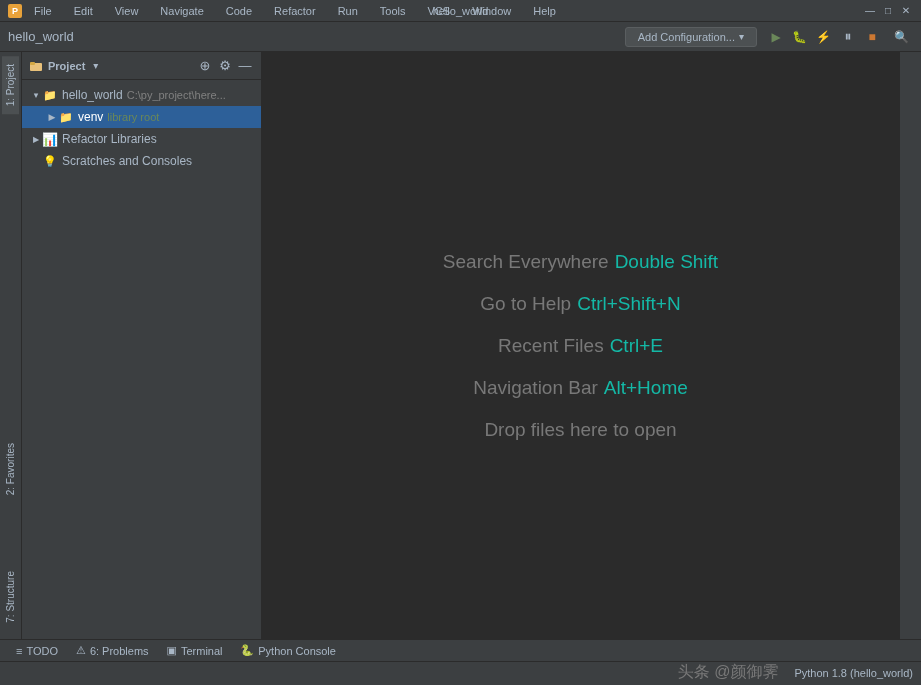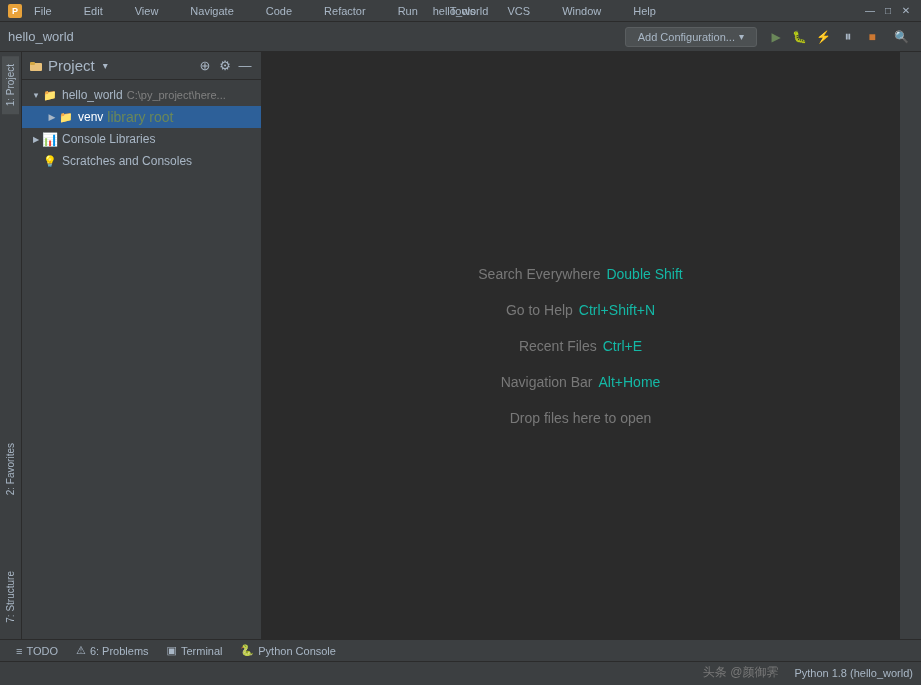--- a/index.html
+++ b/index.html
@@ -32,21 +32,21 @@
       margin-right: 6px;
       display: flex;
       align-items: center;
       justify-content: center;
       font-size: 9px;
       color: #fff;
       font-weight: bold;
     }
     #title-bar .menu-items {
       display: flex;
-      gap: 20px;
+      gap: 10px;
       flex: 1;
     }
     #title-bar .menu-item {
       padding: 2px 6px;
       font-size: 11px;
       color: #a9b7c6;
       cursor: pointer;
     }
     #title-bar .window-title {
       position: absolute;
@@ -163,23 +163,23 @@
     #project-panel-header {
       height: 28px;
       background: #3c3f41;
       border-bottom: 1px solid #2b2b2b;
       display: flex;
       align-items: center;
       padding: 0 8px;
       gap: 6px;
     }
     #project-panel-header .panel-title {
-      font-size: 15px;
-      color: #a9b7c6;
-      font-weight: normal;
+      font-size: 11px;
+      color: #a9b7c6;
+      font-weight: bold;
     }
     #project-panel-header .panel-actions {
       margin-left: auto;
       display: flex;
       gap: 4px;
     }
     #project-panel-header .panel-action-btn {
       font-size: 13px;
       color: #a9b7c6;
       cursor: pointer;
@@ -222,37 +222,37 @@
       align-items: center;
       justify-content: center;
       font-size: 11px;
       flex-shrink: 0;
     }
     .folder-icon { color: #e8c17a; }
     .venv-icon { color: #e8c17a; }
     .lib-icon { color: #a9b7c6; }
     .scratch-icon { color: #6897bb; }
     .tree-item .label { font-size: 12px; }
-    .tree-item .sublabel { font-size: 14px; color: #6a8759; margin-left: 4px; }
+    .tree-item .sublabel { font-size: 11px; color: #6a8759; margin-left: 4px; }
     .tree-item .path-label { font-size: 11px; color: #808080; margin-left: 4px; }
 
     
     #editor-area {
       flex: 1;
       background: #2b2b2b;
       display: flex;
       flex-direction: column;
       align-items: center;
       justify-content: center;
       color: #787878;
       position: relative;
     }
     .editor-hint {
       margin: 10px 0;
-      font-size: 14px;
+      font-size: 19px;
       display: flex;
       gap: 6px;
       align-items: center;
     }
     .editor-hint .hint-text { color: #787878; }
     .editor-hint .hint-shortcut { color: #14b8a6; }
 
     
     #right-sidebar-tabs {
       width: 22px;
@@ -291,21 +291,21 @@
       background: #3c3f41;
       border-top: 1px solid #2b2b2b;
       display: flex;
       align-items: center;
       padding: 0 8px;
       font-size: 11px;
       color: #a9b7c6;
     }
     #status-bar .spacer { flex: 1; }
     #status-bar .watermark {
-      font-size: 12px;
+      font-size: 16px;
       color: #787878;
     }
     #status-bar .python-version {
       margin-left: 16px;
       font-size: 11px;
       color: #a9b7c6;
     }
 
     
     ::-webkit-scrollbar { width: 6px; }
@@ -394,21 +394,21 @@
         <span class="arrow">▶</span>
         <span class="icon venv-icon">📁</span>
         <span class="label">venv</span>
         <span class="sublabel">library root</span>
       </div>
 
       <div class="tree-item">
         <span class="indent" style="width:4px;"></span>
         <span class="arrow" style="font-size:8px;">▶</span>
         <span class="icon lib-icon" style="font-size:13px;">📊</span>
-        <span class="label">Console Libraries</span>
+        <span class="label">Refactor Libraries</span>
       </div>
 
       <div class="tree-item">
         <span class="indent" style="width:4px;"></span>
         <span class="arrow" style="width:12px;"></span>
         <span class="icon scratch-icon">💡</span>
         <span class="label">Scratches and Consoles</span>
       </div>
     </div>
   </div>

